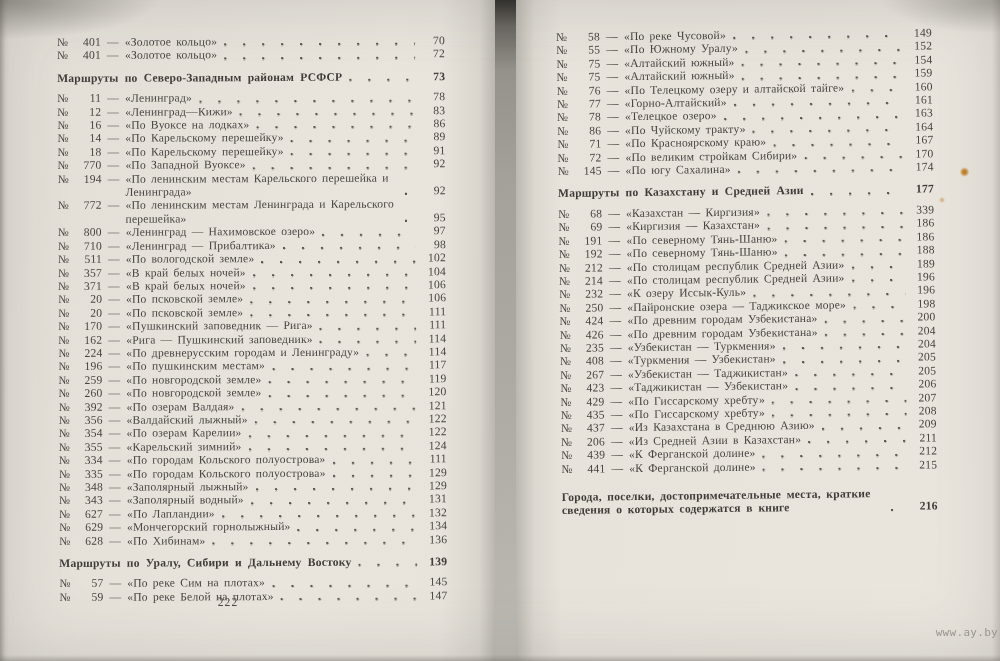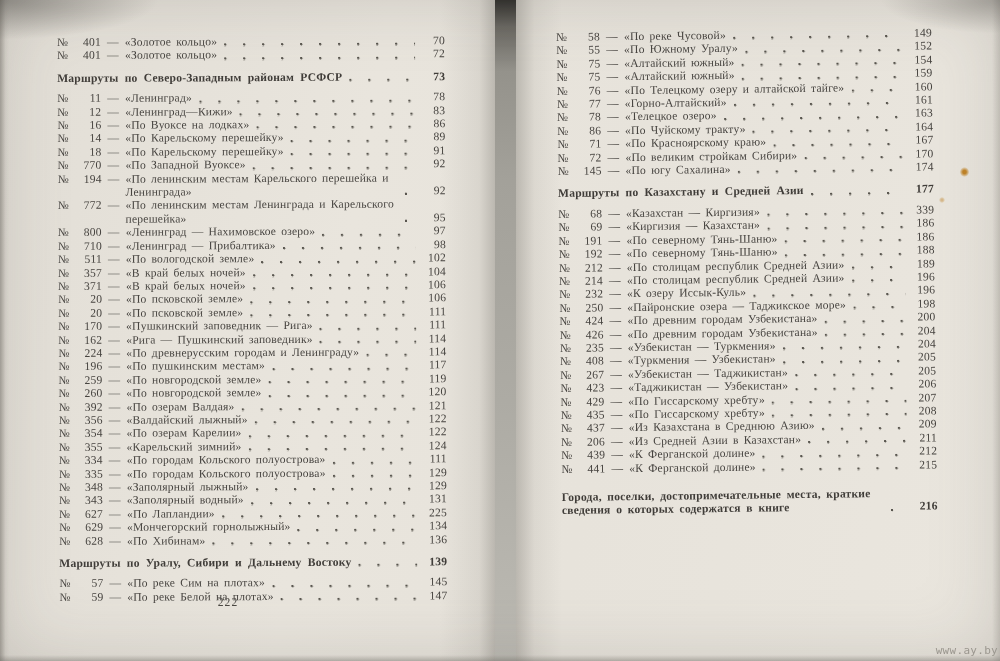--- a/index.html
+++ b/index.html
@@ -48,21 +48,21 @@
     background-size:19px 3px;background-repeat:repeat-x;background-position:left bottom 2px;}
   .pg{flex:none;width:26px;text-align:right;}
 
   .t-h{font-weight:700;margin:9px 0 7px;color:#403d39;}
   .t-h .title{word-spacing:3px;}
   .t-f{font-weight:700;margin-top:15px;color:#403d39;}
   .t-f .title{max-width:322px;word-spacing:2.5px;}
 
   .folio{position:absolute;left:196px;top:596px;width:64px;text-align:center;
     font-size:11.6px;letter-spacing:1px;color:#4a4743;}
-  .watermark{position:absolute;right:2px;bottom:4px;font-family:"DejaVu Sans Mono",monospace;
+  .watermark{position:absolute;right:2px;bottom:22px;font-family:"DejaVu Sans Mono",monospace;
     font-size:11px;color:#9b978f;letter-spacing:.3px;}
 </style>
 </head>
 <body>
 
 <div class="photo">
 
   <div class="gutter-left"></div>
   <div class="gutter-right"></div>
   <div class="spine"></div>
@@ -322,21 +322,21 @@
         <span class="title">«Заполярный водный»</span>
         <span class="leader"></span>
         <span class="pg">131</span>
       </div>
         <div class="row t-e">
         <span class="nsign">№</span>
         <span class="nnum">627</span>
         <span class="dash">—</span>
         <span class="title">«По Лапландии»</span>
         <span class="leader"></span>
-        <span class="pg">225</span>
+        <span class="pg">132</span>
       </div>
         <div class="row t-e">
         <span class="nsign">№</span>
         <span class="nnum">629</span>
         <span class="dash">—</span>
         <span class="title">«Мончегорский горнолыжный»</span>
         <span class="leader"></span>
         <span class="pg">134</span>
       </div>
         <div class="row t-e">

